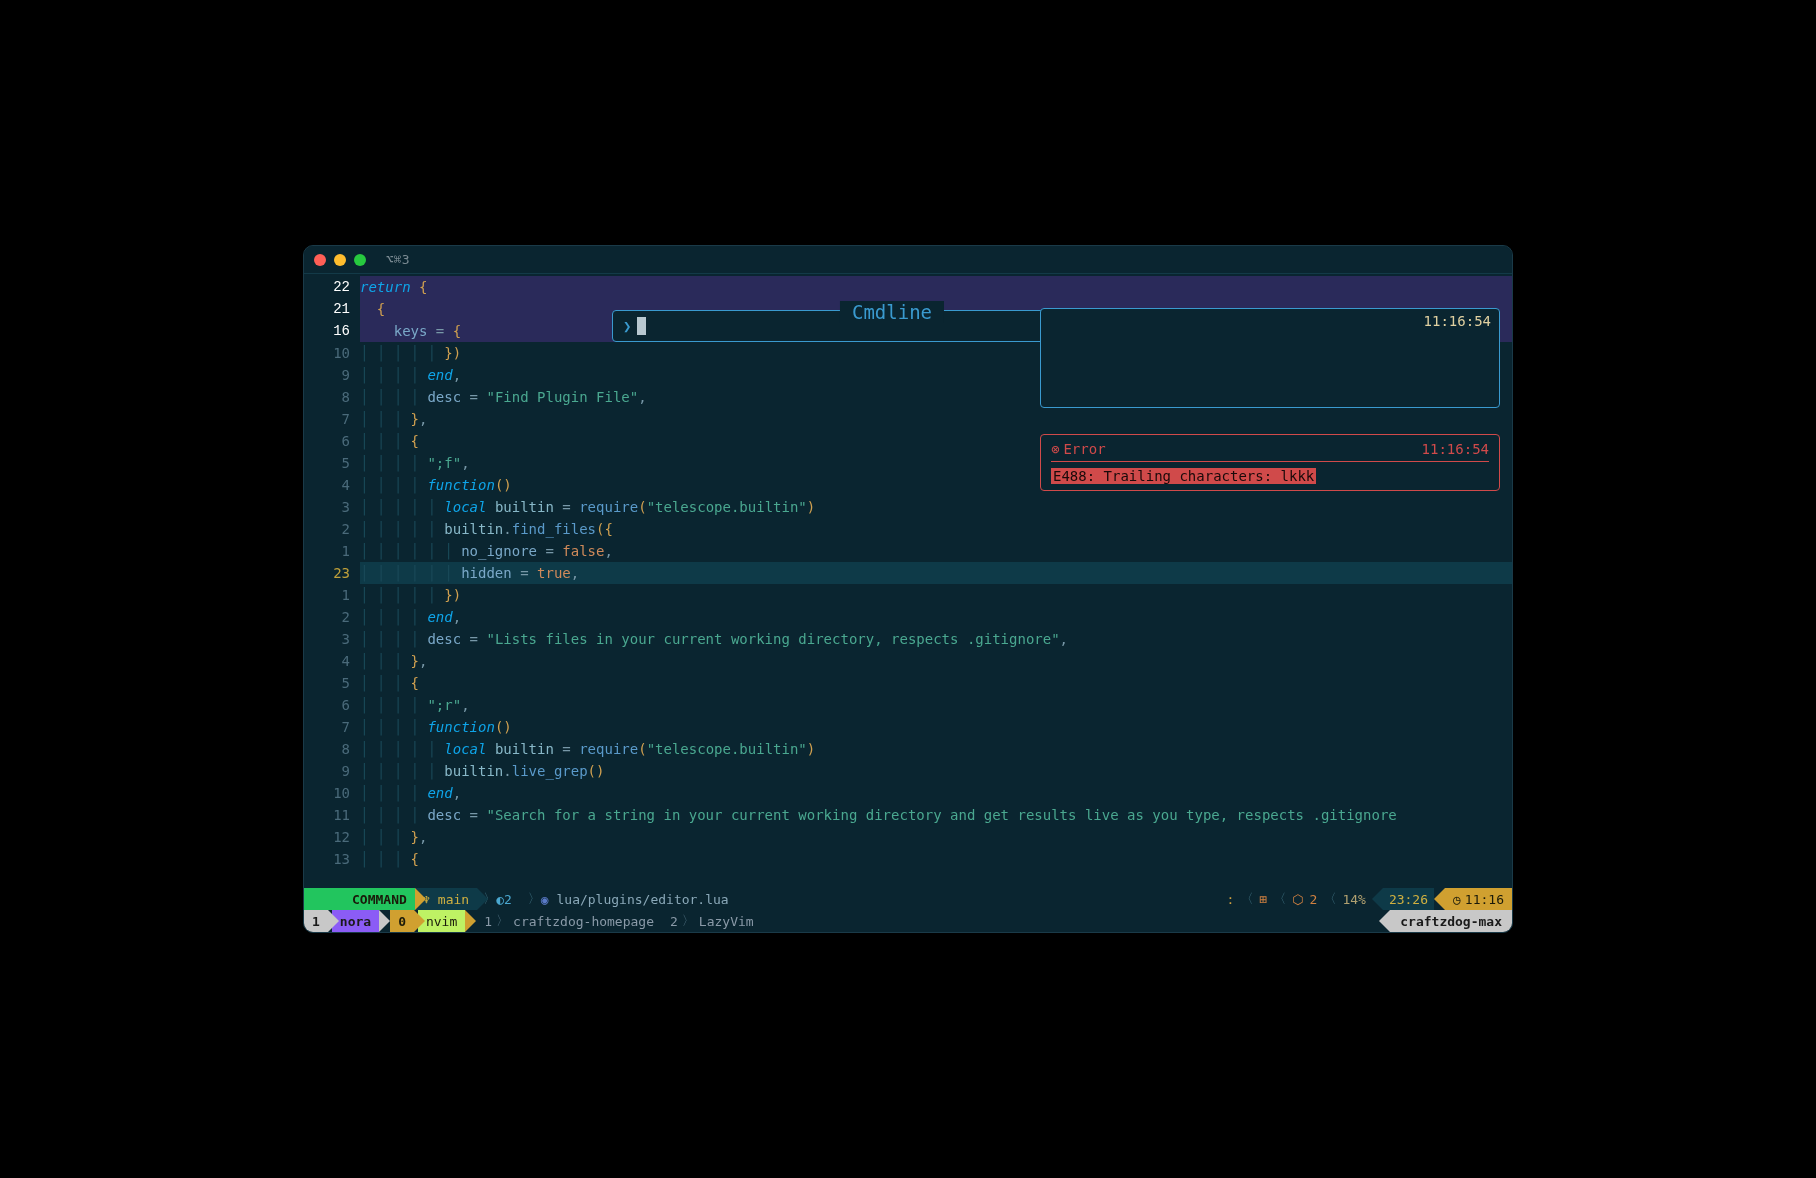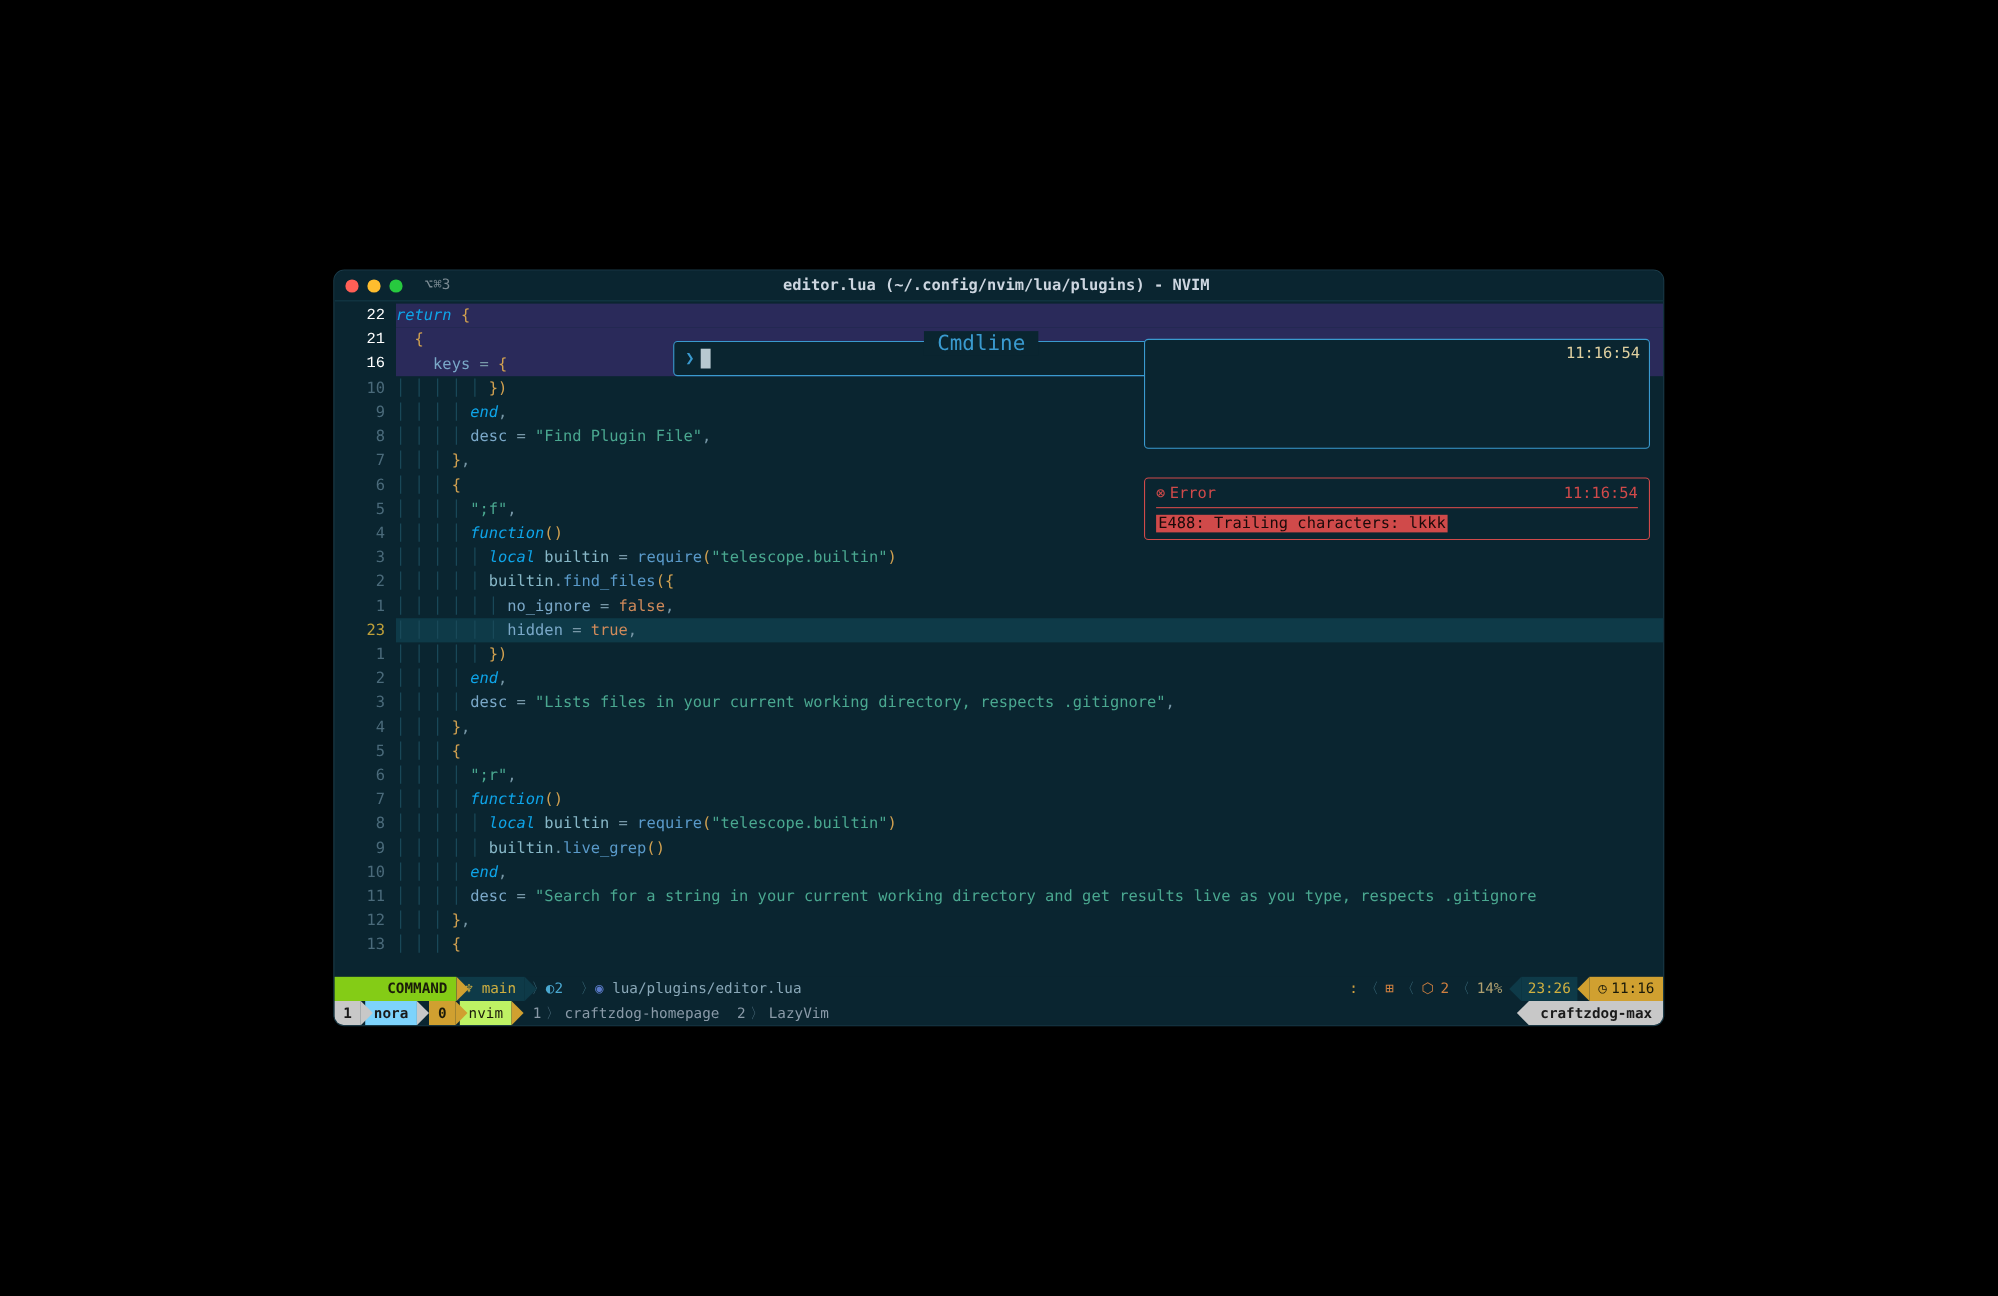--- a/index.html
+++ b/index.html
@@ -148,21 +148,21 @@
   .close-x { color: #d04a4a; }
   .statusline {
     height: 22px;
     background: #0a2530;
     display: flex;
     align-items: stretch;
     font-size: 13px;
   }
   .statusline-left { display: flex; align-items: stretch; flex: 1; }
   .sl-seg { display: flex; align-items: center; padding: 0 8px; position: relative; }
-  .sl-mode { background: #84cc16; color: #1a1a0a; font-weight: 600; padding-left: 48px; }
+  .sl-mode { background: #22c55e; color: #1a1a0a; font-weight: 600; padding-left: 48px; }
   .sl-main { background: #0e3a48; color: #d0b040; }
   .sl-git { color: #4aa8d0; padding-left: 6px; }
   .sl-file { color: #8aa8b8; }
   .sl-right { display: flex; align-items: center; color: #d0a040; gap: 6px; padding: 0 6px; }
   .sl-colon { color: #d0a040; }
   .sl-box { color: #d08040; }
   .sl-pct { color: #b0a070; }
   .sl-pos { background: #0e3a48; color: #d0b040; padding: 0 6px; }
   .sl-time { background: #d0a030; color: #1a1a0a; padding: 0 8px; display: flex; align-items: center; gap: 4px; }
   .arrow-r::after {
@@ -189,21 +189,21 @@
   .chev { color: #3a6a7a; }
   .tmuxline {
     height: 22px;
     background: #0a2530;
     display: flex;
     align-items: stretch;
     font-size: 13px;
   }
   .tmux-seg { display: flex; align-items: center; padding: 0 8px; position: relative; }
   .tmux-sess-idx { background: #c8c8c8; color: #1a1a1a; font-weight: 600; }
-  .tmux-sess-name { background: #7dd3fc; color: #1a1a1a; font-weight: 600; }
+  .tmux-sess-name { background: #8b5cf6; color: #1a1a1a; font-weight: 600; }
   .tmux-win-active-idx { background: #d0a030; color: #1a1a0a; font-weight: 600; }
   .tmux-win-active-name { background: #bef264; color: #1a1a0a; font-weight: 400; }
   .tmux-win { color: #8a9aa8; }
   .tmux-sess-idx.arrow-r::after { border-left-color: #c8c8c8; }
   .tmux-sess-name.arrow-r::after { border-left-color: #c8c8c8; }
   .tmux-win-active-idx.arrow-r::after { border-left-color: #d0a030; }
   .tmux-win-active-name.arrow-r::after { border-left-color: #d0a030; }
   .tmux-right { margin-left: auto; background: #c8c8c8; color: #1a1a1a; font-weight: 600; padding: 0 10px; position: relative; display: flex; align-items: center;}
   .tmux-right::before {
     content: '';
@@ -223,21 +223,20 @@
 <body>
 
 <div class="window">
   <div class="titlebar">
     <div class="traffic-lights">
       <div class="tl red"></div>
       <div class="tl yellow"></div>
       <div class="tl green"></div>
     </div>
     <span class="titlebar-left-text">⌥⌘3</span>
-    <div class="titlebar-title">editor.lua (~/.config/nvim/lua/plugins) - NVIM</div>
   </div>
 
   <div class="editor-area">
     <div class="gutter" id="gutter">
         <div class="ln dim">22</div>
         <div class="ln dim">21</div>
         <div class="ln dim">16</div>
         <div class="ln">10</div>
         <div class="ln">9</div>
         <div class="ln">8</div>

